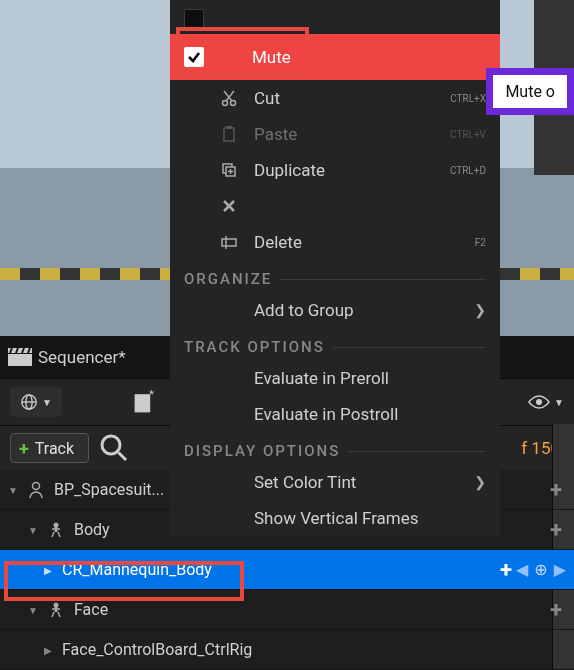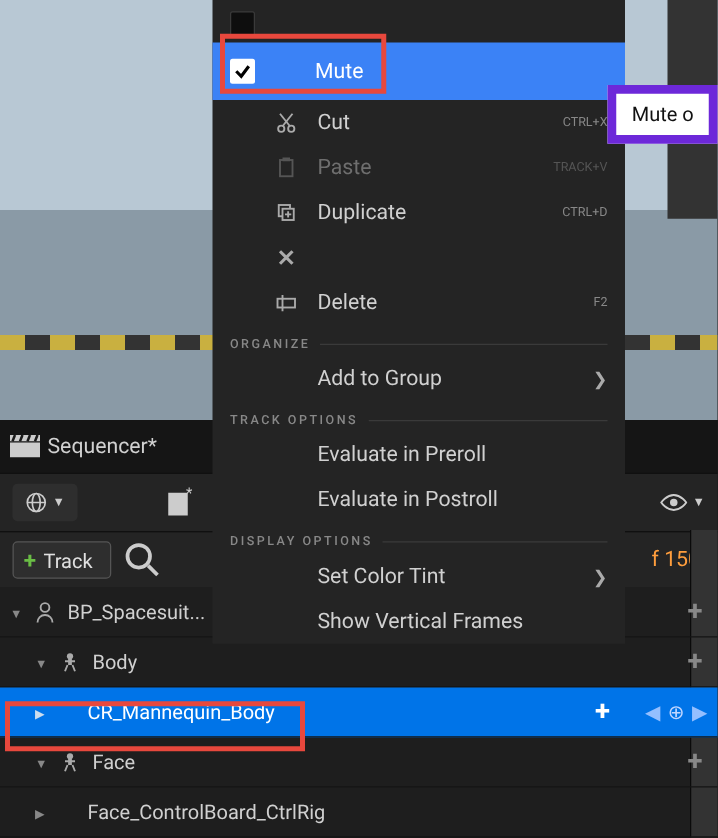--- a/index.html
+++ b/index.html
@@ -35,38 +35,38 @@
   .track-row { height: 40px; display: flex; align-items: center; padding: 0 8px; color: #d0d0d0; font-size: 16px; position: relative; border-bottom: 1px solid #151515;}
   .track-row.selected { background: #0074e8; color: #fff; }
   .expand-arrow { width: 14px; color: #888; font-size: 12px; margin-right: 4px;}
   .expand-arrow.expanded::before { content: "▼"; font-size: 10px;}
   .expand-arrow.collapsed::before { content: "▶"; font-size: 10px;}
   .track-icon { width: 20px; height: 20px; margin-right: 8px; display: flex; align-items: center; justify-content: center;}
   .track-icon svg { width: 18px; height: 18px; }
   .track-label { flex: 1; white-space: nowrap; overflow: hidden;}
   .track-plus-end { color: #888; font-size: 22px; font-weight: bold; padding: 0 4px;}
   .indent-1 { padding-left: 28px; }
-  .indent-2 { padding-left: 28px; gap: 24px; }
+  .indent-2 { padding-left: 44px; }
   
   .highlight-box { position: absolute; border: 4px solid #e8483d; pointer-events: none; z-index: 100; }
   .highlight-mute { top: 27px; left: 176px; width: 133px; height: 48px; }
   .highlight-track { top: 561px; left: 4px; width: 240px; height: 40px; }
   
   .context-menu { position: absolute; top: 0px; left: 170px; width: 330px; background: #242424; z-index: 50; padding-top: 4px;}
   .menu-item { height: 36px; display: flex; align-items: center; padding: 0 14px; gap: 14px; color: #d0d0d0; font-size: 17px; position: relative;}
   .menu-item.top-gap { height: 30px;}
-  .menu-item.mute { background: #3b82f6; color: #fff; height: 46px;}
+  .menu-item.mute { background: #ef4444; color: #fff; height: 46px;}
   .menu-item.disabled { color: #6e6e6e; }
   .menu-icon { width: 22px; height: 22px; display: flex; align-items: center; justify-content: center; flex-shrink: 0;}
   .menu-icon svg { width: 18px; height: 18px; }
   .menu-label { flex: 1; }
   .menu-shortcut { color: #888; font-size: 10px; }
   .menu-item.disabled .menu-shortcut { color: #555; }
   .menu-chevron { color: #aaa; font-size: 14px;}
-  .menu-section { padding: 10px 14px 4px; color: #888; font-size: 10px; letter-spacing: 2px; font-weight: 500; display: flex; align-items: center; gap: 8px;}
+  .menu-section { padding: 10px 14px 4px; color: #888; font-size: 15px; letter-spacing: 2px; font-weight: 500; display: flex; align-items: center; gap: 8px;}
   .menu-section::after { content: ''; flex: 1; height: 1px; background: #3a3a3a; }
   .checkbox { width: 20px; height: 20px; background: #fff; border-radius: 2px; display: flex; align-items: center; justify-content: center;}
   .checkbox svg { width: 14px; height: 14px; }
   .empty-checkbox { width: 20px; height: 20px; background: #0e0e0e; border: 1px solid #3a3a3a; border-radius: 2px;}
   .checkbox-spacer { width: 20px; height: 20px;}
   
   .tooltip { position: absolute; top: 68px; right: 0px; background: #fff; color: #111; padding: 7px 12px; font-size: 16px; border: 7px solid #6d28d9; z-index: 200; white-space: nowrap;}
   
   .sel-row-icons { display:flex; gap:6px; align-items:center; color: #94bfff;}
   .sel-row-icons .dim { color: #c0d6ff;}
@@ -218,21 +218,21 @@
   </div>
   <div class="menu-item disabled">
     <span class="checkbox-spacer"></span>
     <span class="menu-icon">
         <svg viewBox="0 0 18 18">
           <rect x="4" y="3" width="10" height="13" fill="none" stroke="#555" stroke-width="1.5"></rect>
           <rect x="6" y="1" width="6" height="3" fill="#555"></rect>
         </svg>
       </span>
     <span class="menu-label">Paste</span>
-    <span class="menu-shortcut">TRACK+V</span>
+    <span class="menu-shortcut">CTRL+V</span>
   </div>
   <div class="menu-item">
     <span class="checkbox-spacer"></span>
     <span class="menu-icon">
         <svg viewBox="0 0 18 18">
           <rect x="3" y="3" width="9" height="9" fill="none" stroke="#aaa" stroke-width="1.5"></rect>
           <rect x="6" y="6" width="9" height="9" fill="#242424" stroke="#aaa" stroke-width="1.5"></rect>
           <line x1="10.5" y1="8" x2="10.5" y2="13" stroke="#aaa" stroke-width="1.5"></line>
           <line x1="8" y1="10.5" x2="13" y2="10.5" stroke="#aaa" stroke-width="1.5"></line>
         </svg>

